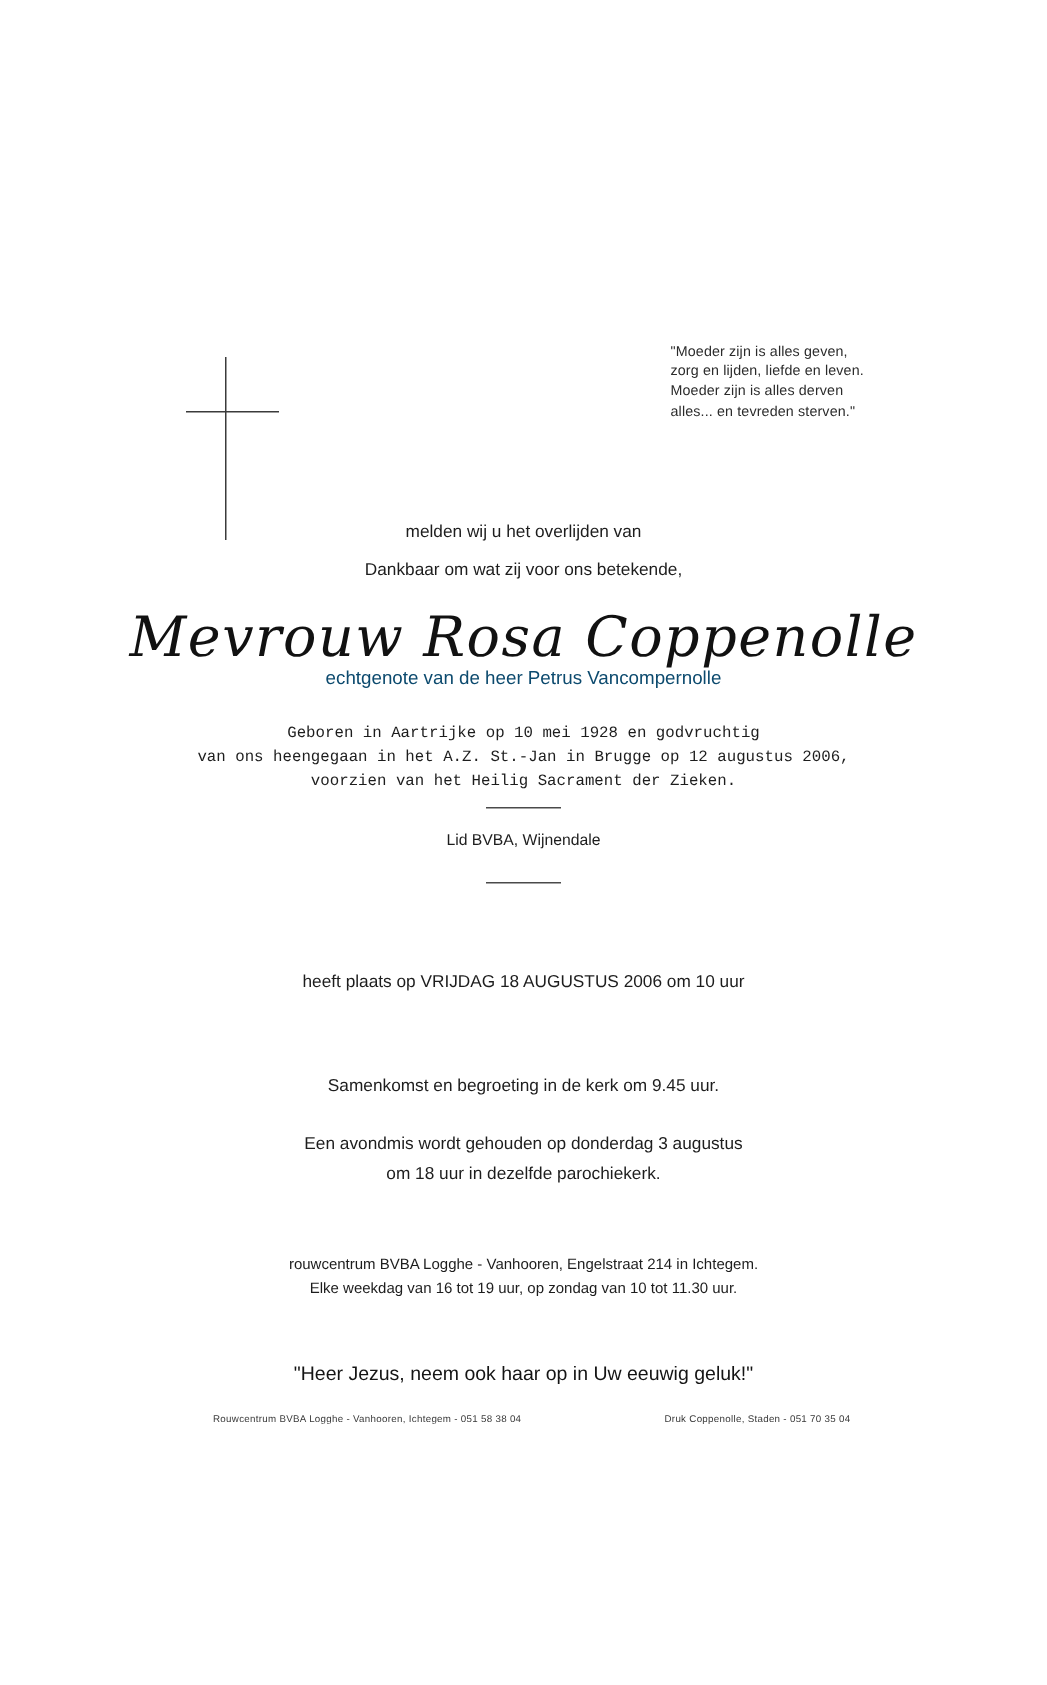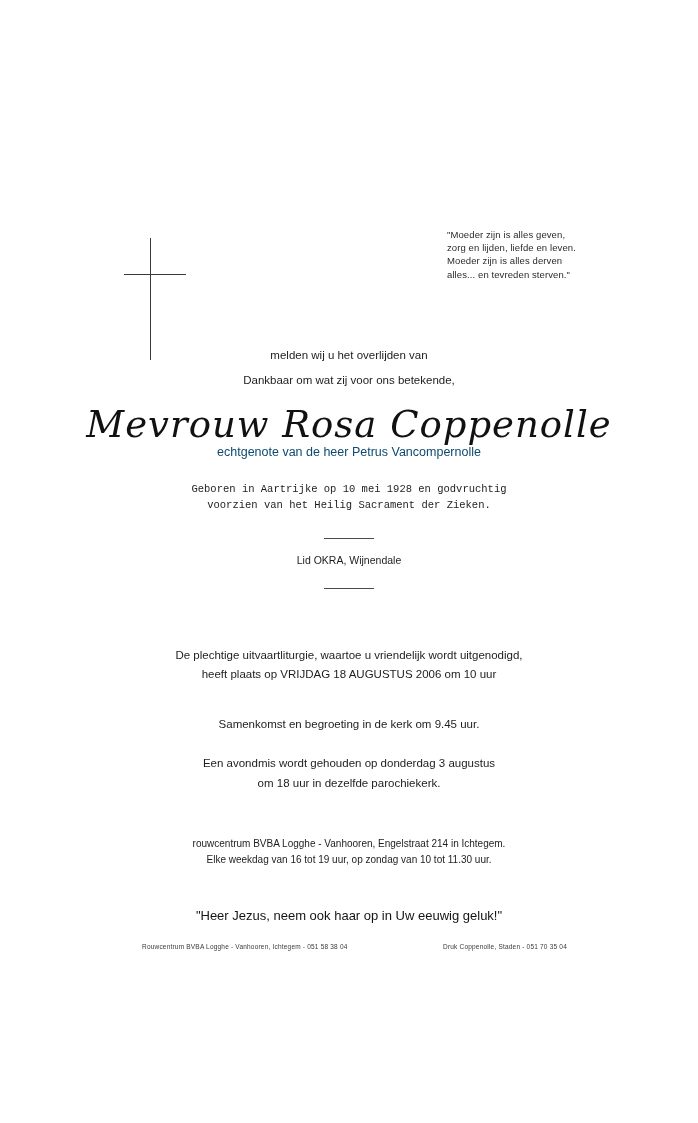--- a/index.html
+++ b/index.html
@@ -224,29 +224,29 @@
       <div>melden wij u het overlijden van</div>
       <div>Dankbaar om wat zij voor ons betekende,</div>
     </div>
 
     <div class="name">Mevrouw Rosa Coppenolle</div>
 
     <div class="spouse">echtgenote van de heer Petrus Vancompernolle</div>
 
     <div class="birth">
       <div>Geboren in Aartrijke op 10 mei 1928 en godvruchtig</div>
+      <div>van ons heengegaan in het A.Z. St.-Jan in Brugge op 12 augustus 2006,</div>
       <div>voorzien van het Heilig Sacrament der Zieken.</div>
     </div>
 
     <div class="rule top"></div>
-    <div class="member">Lid OKRA, Wijnendale</div>
+    <div class="member">Lid BVBA, Wijnendale</div>
     <div class="rule bottom"></div>
 
     <div class="service">
-      <div>De plechtige uitvaartliturgie, waartoe u vriendelijk wordt uitgenodigd,</div>
       <div>heeft plaats op VRIJDAG 18 AUGUSTUS 2006 om 10 uur</div>
     </div>
 
     <div class="gathering">Samenkomst en begroeting in de kerk om 9.45 uur.</div>
 
     <div class="evening">
       <div>Een avondmis wordt gehouden op donderdag 3 augustus</div>
       <div>om 18 uur in dezelfde parochiekerk.</div>
     </div>
 

